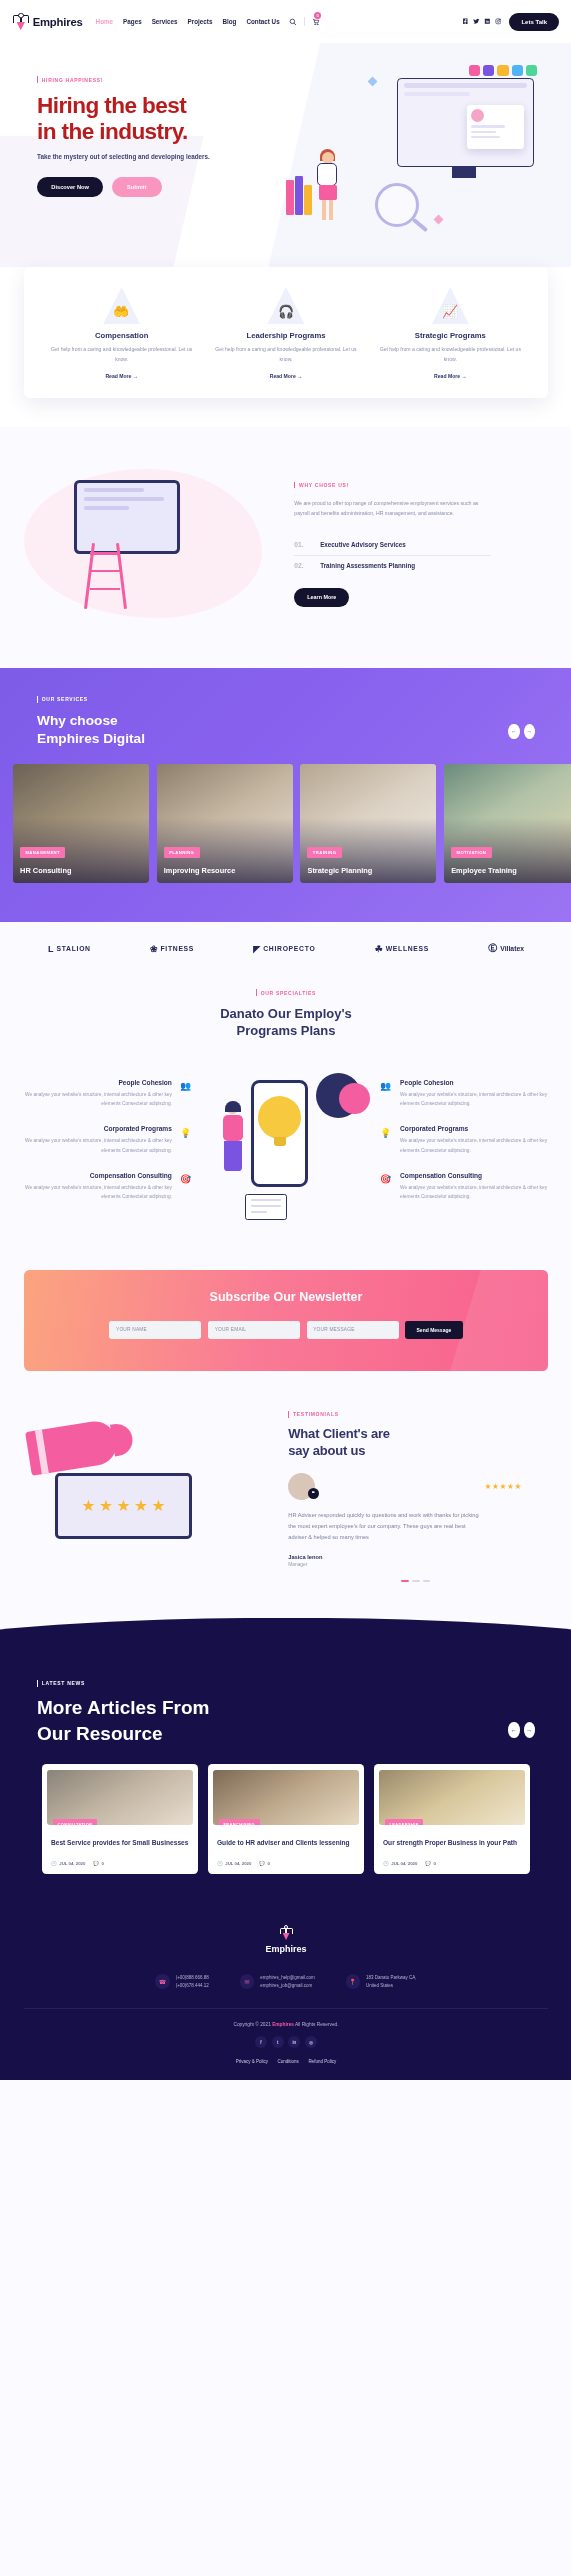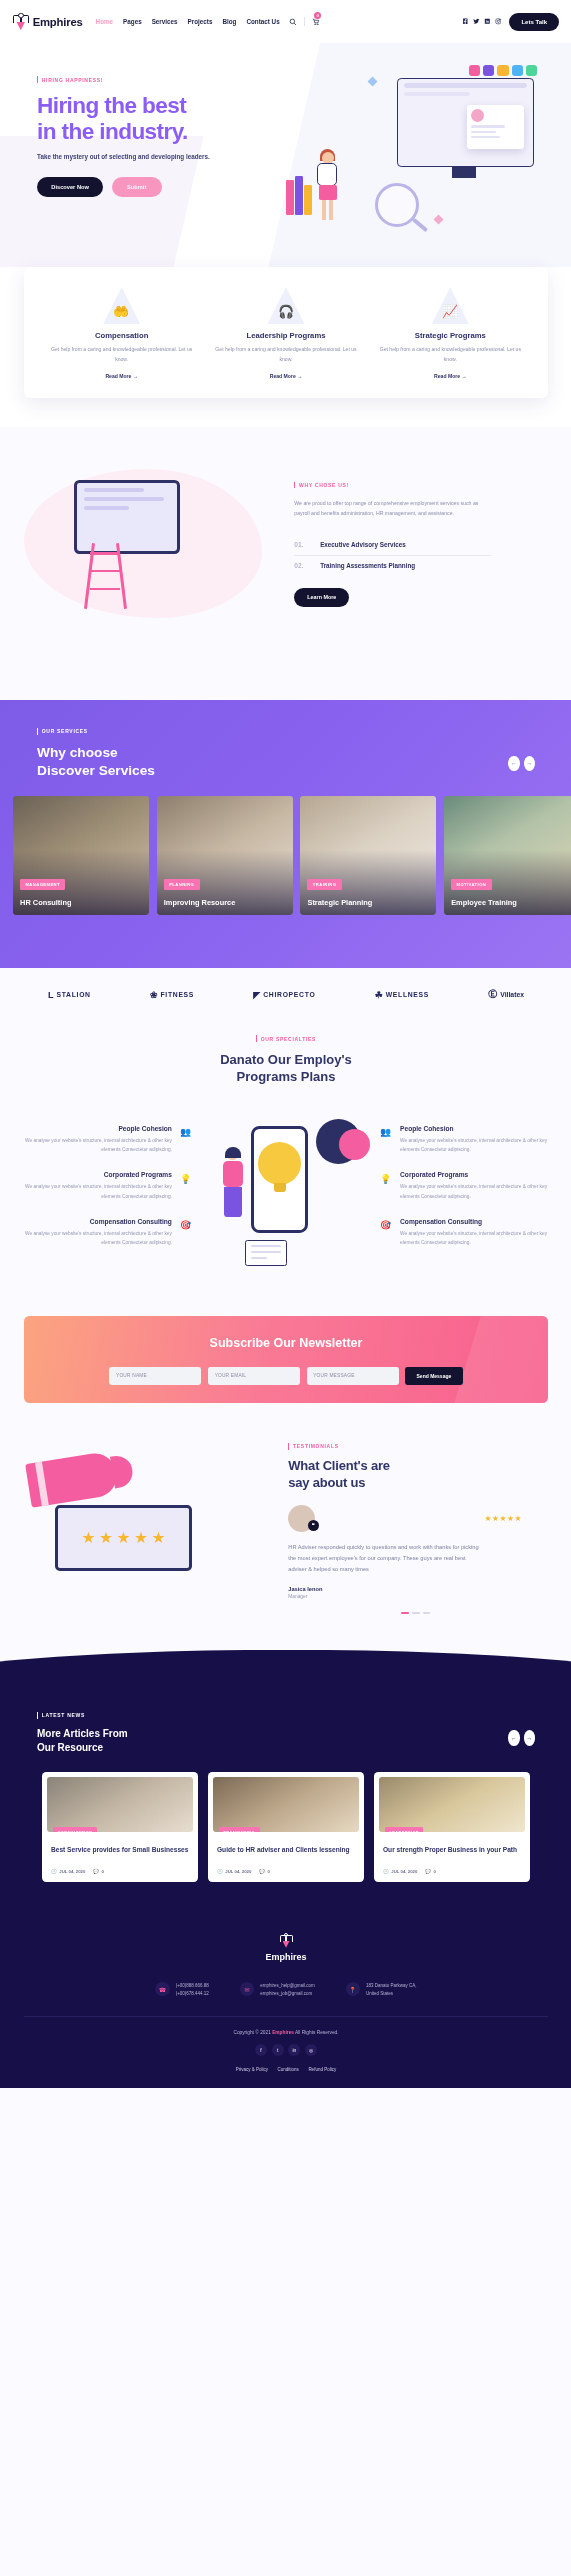--- a/index.html
+++ b/index.html
@@ -29,21 +29,21 @@
   .talk-btn{background:#13132f;color:#fff;font-size:6px;font-weight:700;padding:6px 12px;border:none;border-radius:13px;cursor:pointer;}
 
   
   .hero{position:relative;background:#ffffff;padding:31px 0 38px;overflow:hidden;}
   .hero:before{content:"";position:absolute;top:-71px;right:-36px;width:310px;height:334px;background:#f6f6fd;transform:skewX(-13deg);}
   .hero:after{content:"";position:absolute;bottom:-83px;left:-131px;width:310px;height:214px;background:#f7f4fc;transform:skewX(-13deg);}
   .hero-inner{position:relative;display:flex;z-index:2;}
   .hero-left{width:256px;padding-left:13px;}
   .eyebrow{display:inline-flex;align-items:center;gap:3.6px;font-size:5px;font-weight:700;letter-spacing:0.7px;color:#f45da0;text-transform:uppercase;}
   .eyebrow:before{content:"";width:1.2px;height:6.6px;background:#f45da0;display:block;}
-  .hero h1{font-size:22.6px;line-height:1.16;font-weight:700;letter-spacing:-0.6px;color:#8b5cf6;margin:7.7px 0 0;}
+  .hero h1{font-size:22.6px;line-height:1.16;font-weight:700;letter-spacing:-0.6px;color:#b91c1c;margin:7.7px 0 0;}
   .hero p.sub{font-size:6.3px;color:#3b3f72;margin-top:8.3px;font-weight:600;}
   .hero-btns{display:flex;gap:8.3px;margin-top:16.7px;}
   .btn-dark{background:#13132f;color:#fff;font-size:5.7px;font-weight:700;padding:7.1px 14.3px;border:none;border-radius:13px;cursor:pointer;}
   .btn-pink{background:#f896c0;color:#fff4f9;font-size:5.7px;font-weight:700;padding:7.1px 15.5px;border:none;border-radius:13px;cursor:pointer;}
   .hero-art{position:relative;flex:1;height:155px;margin-left:6px;}
   .scr{position:absolute;right:14.3px;top:3.6px;width:137px;height:89px;background:#f1f0fb;border:1.8px solid #2e3166;border-radius:4.2px;}
   .scr .bar{position:absolute;top:4.8px;left:6px;right:6px;height:4.2px;background:#dcd9f3;border-radius:2.4px;}
   .scr .bar2{position:absolute;top:13px;left:6px;width:66px;height:4.2px;background:#e6e3f7;border-radius:2.4px;}
   .scr .stand{position:absolute;bottom:-12px;left:54px;width:24px;height:12px;background:#2e3166;}
   .chips{position:absolute;top:-9.5px;right:10.7px;display:flex;gap:3px;}
@@ -88,21 +88,21 @@
   .dig-txt h2{font-size:13px;line-height:1.3;font-weight:700;color:#313567;margin:7.1px 0 0;letter-spacing:-0.3px;}
   .dig-txt p.lead{font-size:5.2px;line-height:2;color:#8d8fae;margin-top:7.7px;max-width:197px;}
   .dig-list{margin-top:15.5px;max-width:197px;}
   .dig-row{display:flex;align-items:center;gap:16.7px;padding:6.6px 0;border-bottom:0.6px solid #e9e7f3;}
   .dig-row:last-child{border-bottom:none;}
   .dig-num{font-size:6.6px;font-weight:700;color:#b7b8cd;}
   .dig-name{font-size:6.3px;font-weight:700;color:#2b2e5c;}
   .btn-learn{margin-top:12px;background:#13132f;color:#fff;font-size:5.4px;font-weight:700;padding:6.6px 13px;border:none;border-radius:12px;cursor:pointer;}
 
   
-  .purple{background:linear-gradient(135deg,#7e5ce8 0%,#8a63ef 50%,#9a74f2 100%);padding:26px 0 53px;position:relative;overflow:hidden;margin-top:32px;}
+  .purple{background:linear-gradient(135deg,#7e5ce8 0%,#8a63ef 50%,#9a74f2 100%);padding:26px 0 39px;position:relative;overflow:hidden;}
   .purple .eyebrow{color:#ffffff;}
   .purple .eyebrow:before{background:#ffffff;}
   .purple-head{display:flex;align-items:flex-end;padding-left:13px;padding-right:13px;}
   .purple h2{font-size:13.7px;line-height:1.3;font-weight:700;color:#fff;margin-top:7.1px;}
   .arrows{margin-left:auto;display:flex;gap:4.2px;margin-bottom:8.3px;}
   .arrow{width:11.3px;height:15.5px;border-radius:50%;background:#fff;color:#6d4fd0;font-size:6px;display:flex;align-items:center;justify-content:center;cursor:pointer;border:none;}
   .svc-grid{display:flex;gap:7.7px;margin-top:16.7px;padding-left:13px;}
   .svc-tile{width:136px;height:119px;border-radius:3px;position:relative;overflow:hidden;flex-shrink:0;}
   .svc-tile .ph{position:absolute;inset:0;}
   .svc-tile .shade{position:absolute;inset:0;background:linear-gradient(180deg,rgba(20,16,50,0) 45%,rgba(20,16,50,.72) 100%);}
@@ -137,21 +137,21 @@
   .person-a{position:absolute;left:26px;top:44px;width:29px;height:83px;}
   .person-a .hd{width:11.3px;height:11.3px;border-radius:50%;background:#f6c7a6;margin-left:7.1px;}
   .person-a .hr{position:absolute;top:-1.8px;left:5.4px;width:15.5px;height:11.3px;border-radius:7.7px 7.7px 0 0;background:#2c2f63;}
   .person-a .bd{width:20px;height:26px;background:#f45da0;border-radius:4.8px;margin-top:1.2px;margin-left:3px;}
   .person-a .lg{width:18px;height:30px;background:#7a54e0;margin-left:4.2px;border-radius:0 0 3.6px 3.6px;}
   .paper{position:absolute;left:51px;bottom:18px;width:42px;height:26px;background:#fff;border:1.8px solid #2c2f63;border-radius:2.4px;}
   .paper i{display:block;height:2.4px;background:#ddd9f2;margin:3.6px 4.8px;border-radius:1.2px;}
 
   
   .news-wrap{padding:0 0 32px;background:#fbfaff;}
-  .news{background:linear-gradient(100deg,#fba47f 0%,#f97a95 45%,#f85f8d 100%);border-radius:5.4px;padding:20px 0 18px;position:relative;overflow:hidden;}
+  .news{background:linear-gradient(100deg,#fba47f 0%,#f97a95 45%,#f85f8d 100%);border-radius:5.4px;padding:20px 0 32px;position:relative;overflow:hidden;}
   .news:before{content:"";position:absolute;right:-24px;top:-18px;width:113px;height:179px;background:rgba(255,255,255,.10);transform:skewX(-17deg);}
   .news h2{text-align:center;font-size:12.5px;font-weight:700;color:#fff;position:relative;}
   .news-form{display:flex;gap:6.6px;justify-content:center;margin-top:16.7px;position:relative;}
   .news-form input{width:92px;height:18px;border:none;border-radius:2.4px;background:#f2f3f7;padding:0 6.6px;font-size:4.8px;color:#6d6f8c;font-family:"Liberation Sans",sans-serif;letter-spacing:0.2px;}
   .news-form input::placeholder{color:#8b8da5;}
   .send-btn{background:#13132f;color:#fff;font-size:5px;font-weight:700;border:none;border-radius:2.4px;padding:0 11.3px;height:18px;cursor:pointer;}
 
   
   .testi{background:#fbfaff;padding:6px 0 36px;position:relative;}
   .testi-inner{display:flex;align-items:center;}
@@ -173,21 +173,21 @@
   .dots{display:flex;gap:3px;margin-top:13px;padding-left:113px;}
   .dots i{width:7.7px;height:1.8px;border-radius:1.2px;background:#d9d8e8;display:block;}
   .dots i.on{background:#f45da0;}
 
   
   .darkwrap{position:relative;background:#fbfaff;}
   .wave{height:42px;background:#170f48;clip-path:ellipse(72% 100% at 50% 100%);}
   .dark{background:#170f48;padding:18px 0 27px;}
   .dark .eyebrow{color:#fff;} .dark .eyebrow:before{background:#fff;}
   .dark-head{display:flex;align-items:flex-end;padding:0 13px;}
-  .dark h2{font-size:10px;line-height:1.34;font-weight:700;color:#fff;margin-top:6.6px;}
+  .dark h2{font-size:19px;line-height:1.34;font-weight:700;color:#fff;margin-top:6.6px;}
   .dark .arrow{color:#170f48;}
   .blog-grid{display:flex;gap:10px;margin-top:18px;justify-content:center;}
   .blog-card{width:156px;background:#fff;border-radius:4.2px;padding:5.4px 5.4px 0;position:relative;}
   .blog-thumb{height:55px;border-radius:3px;position:relative;overflow:hidden;}
   .blog-tag{position:absolute;left:5.4px;bottom:-5.4px;background:#f973b3;color:#fff;font-size:3.9px;font-weight:700;letter-spacing:0.4px;padding:3px 4.8px;border-radius:1.2px;}
   .blog-card h4{font-size:6.6px;line-height:1.45;font-weight:700;color:#2e3166;margin:13px 3.6px 0;}
   .blog-meta{display:flex;align-items:center;gap:7.7px;margin:7.7px 3.6px 0;padding:6.6px 0 7.7px;}
   .meta{display:flex;align-items:center;gap:2.4px;font-size:4.3px;font-weight:700;color:#6f7191;}
   .meta .ic{color:#f45da0;font-size:4.8px;}
 
@@ -393,21 +393,21 @@
     </div>
   </div>
 </section>
 
 <section class="purple">
   <div class="purple-head wrap">
     <div>
       <div class="eyebrow">OUR SERVICES</div>
       <h2>
         <span>Why choose</span><br>
-        <span>Discover Services</span>
+        <span>Emphires Digital</span>
       </h2>
     </div>
     <div class="arrows">
       <button class="arrow">←</button>
       <button class="arrow">→</button>
     </div>
   </div>
   <div class="svc-grid">
     <div class="svc-tile">
       <div class="ph" style="background:linear-gradient(150deg,#6b6256,#9b8c74 40%,#d8c6ad)"></div>

